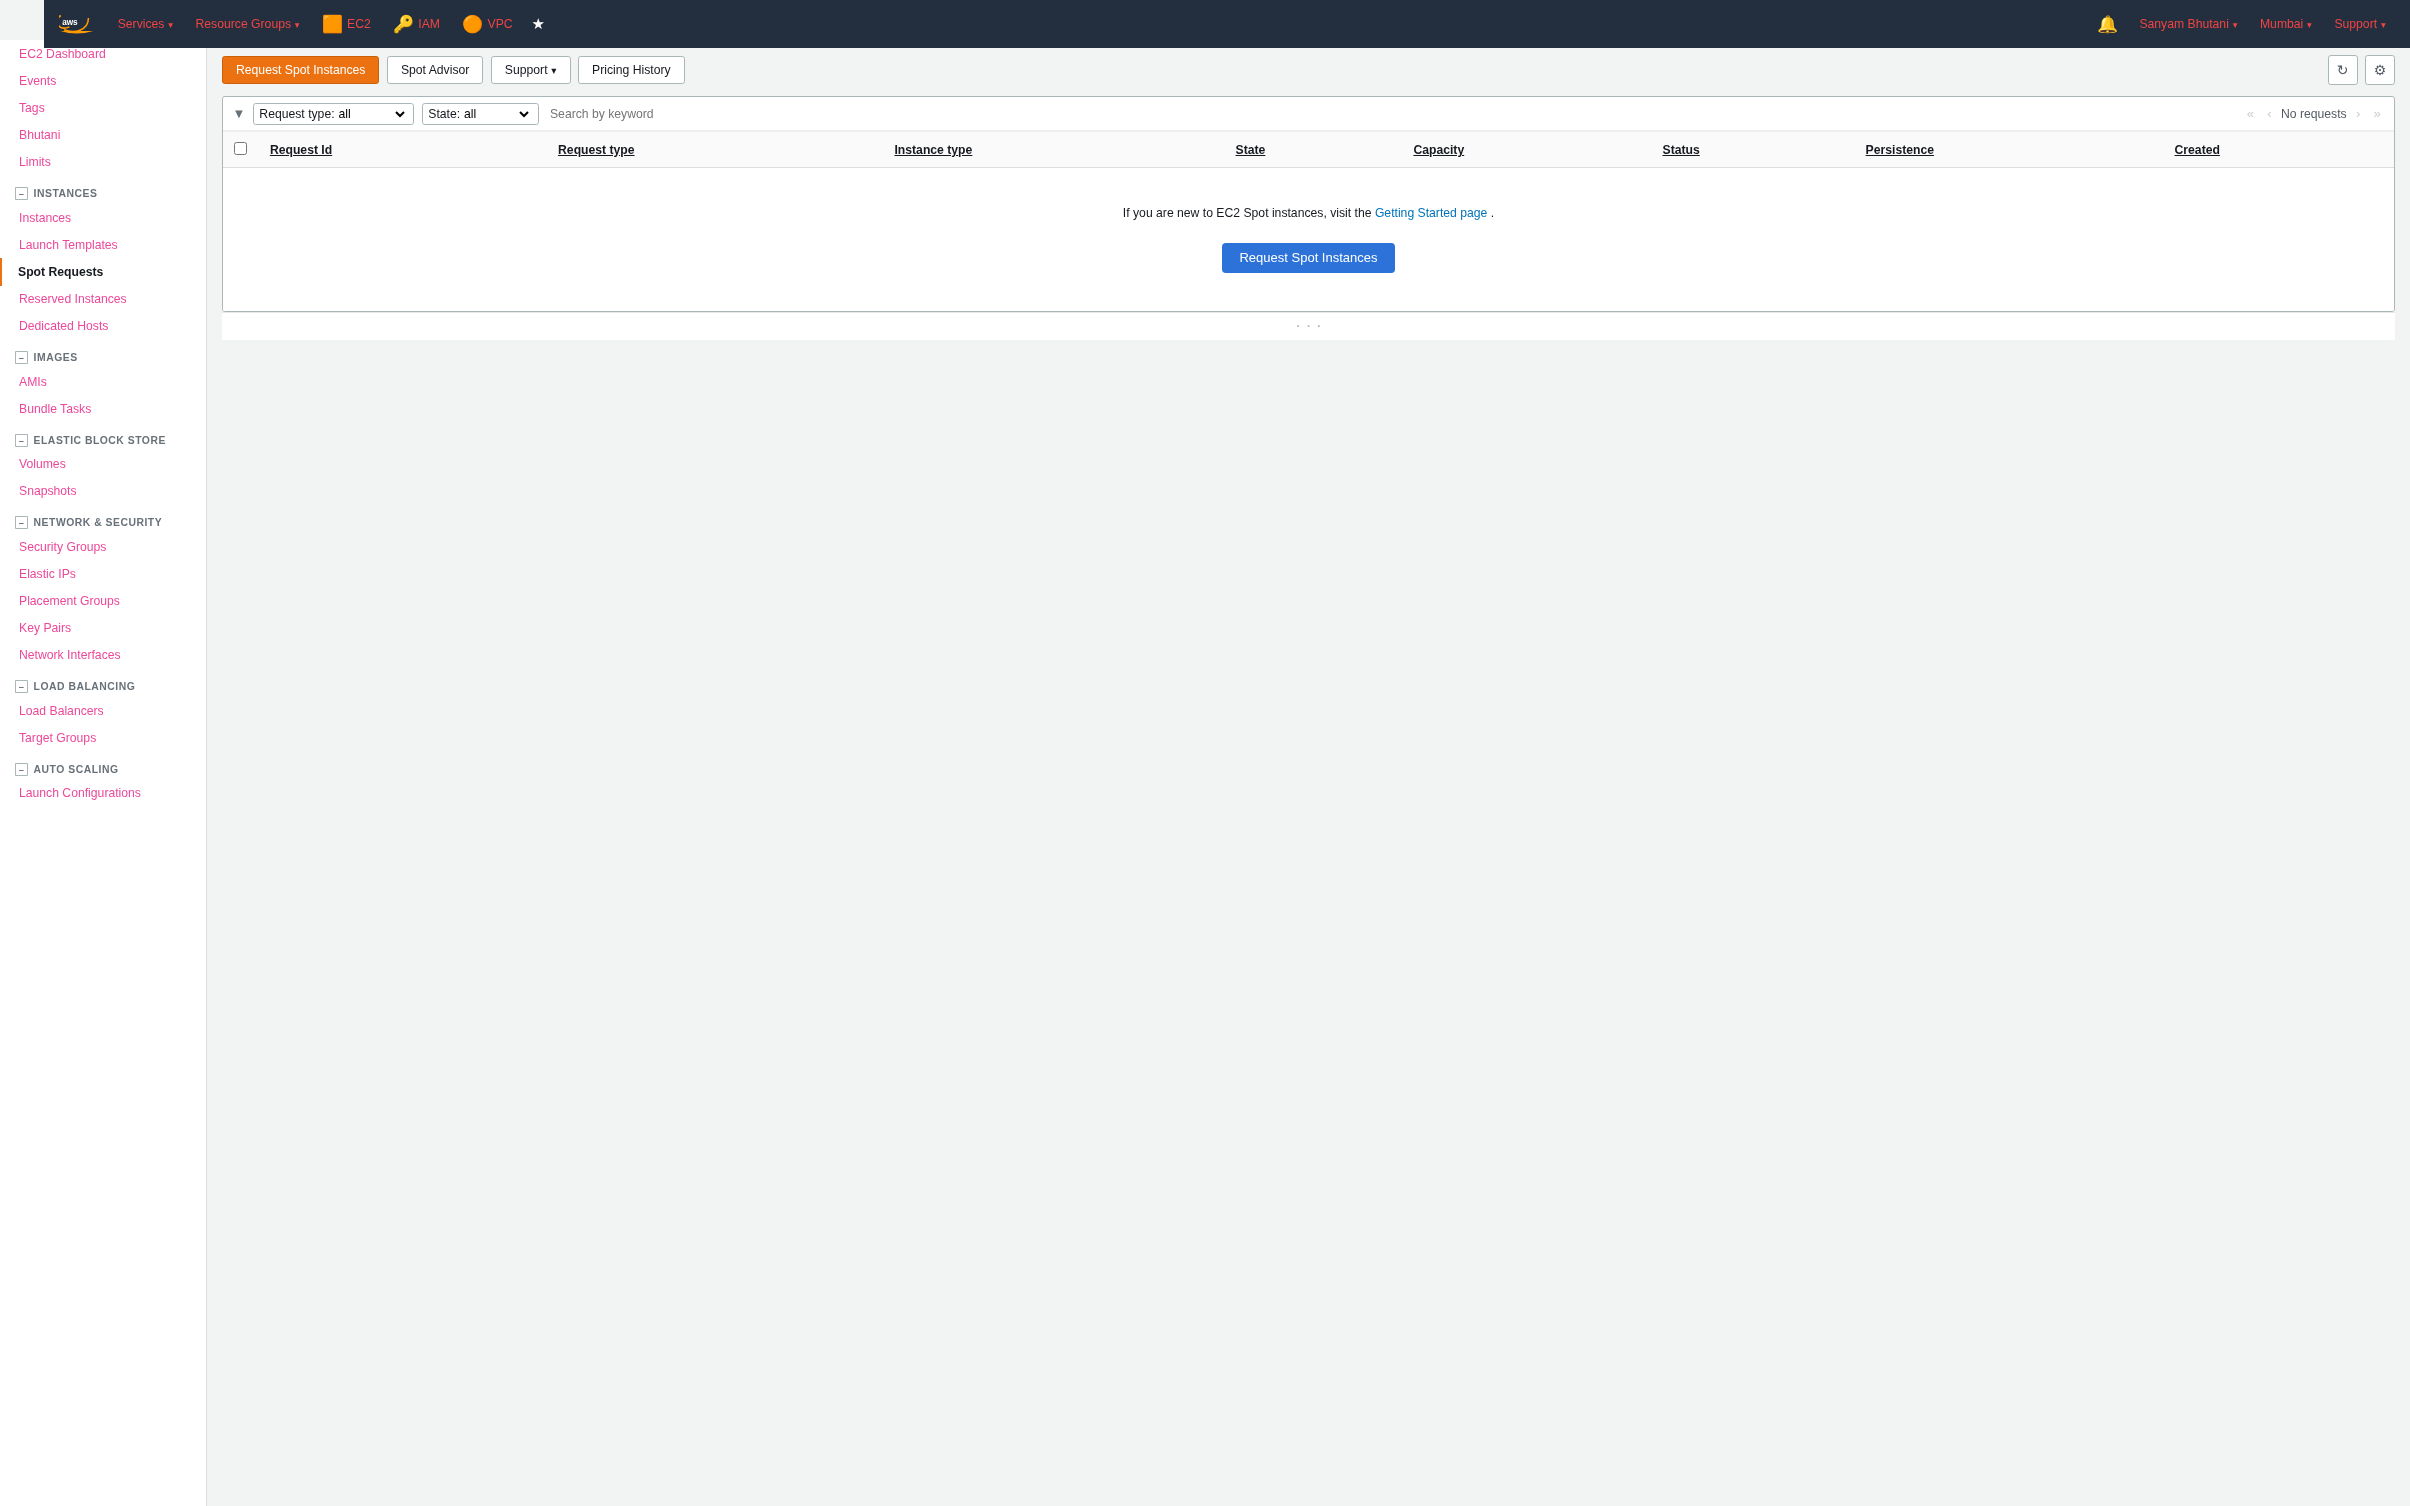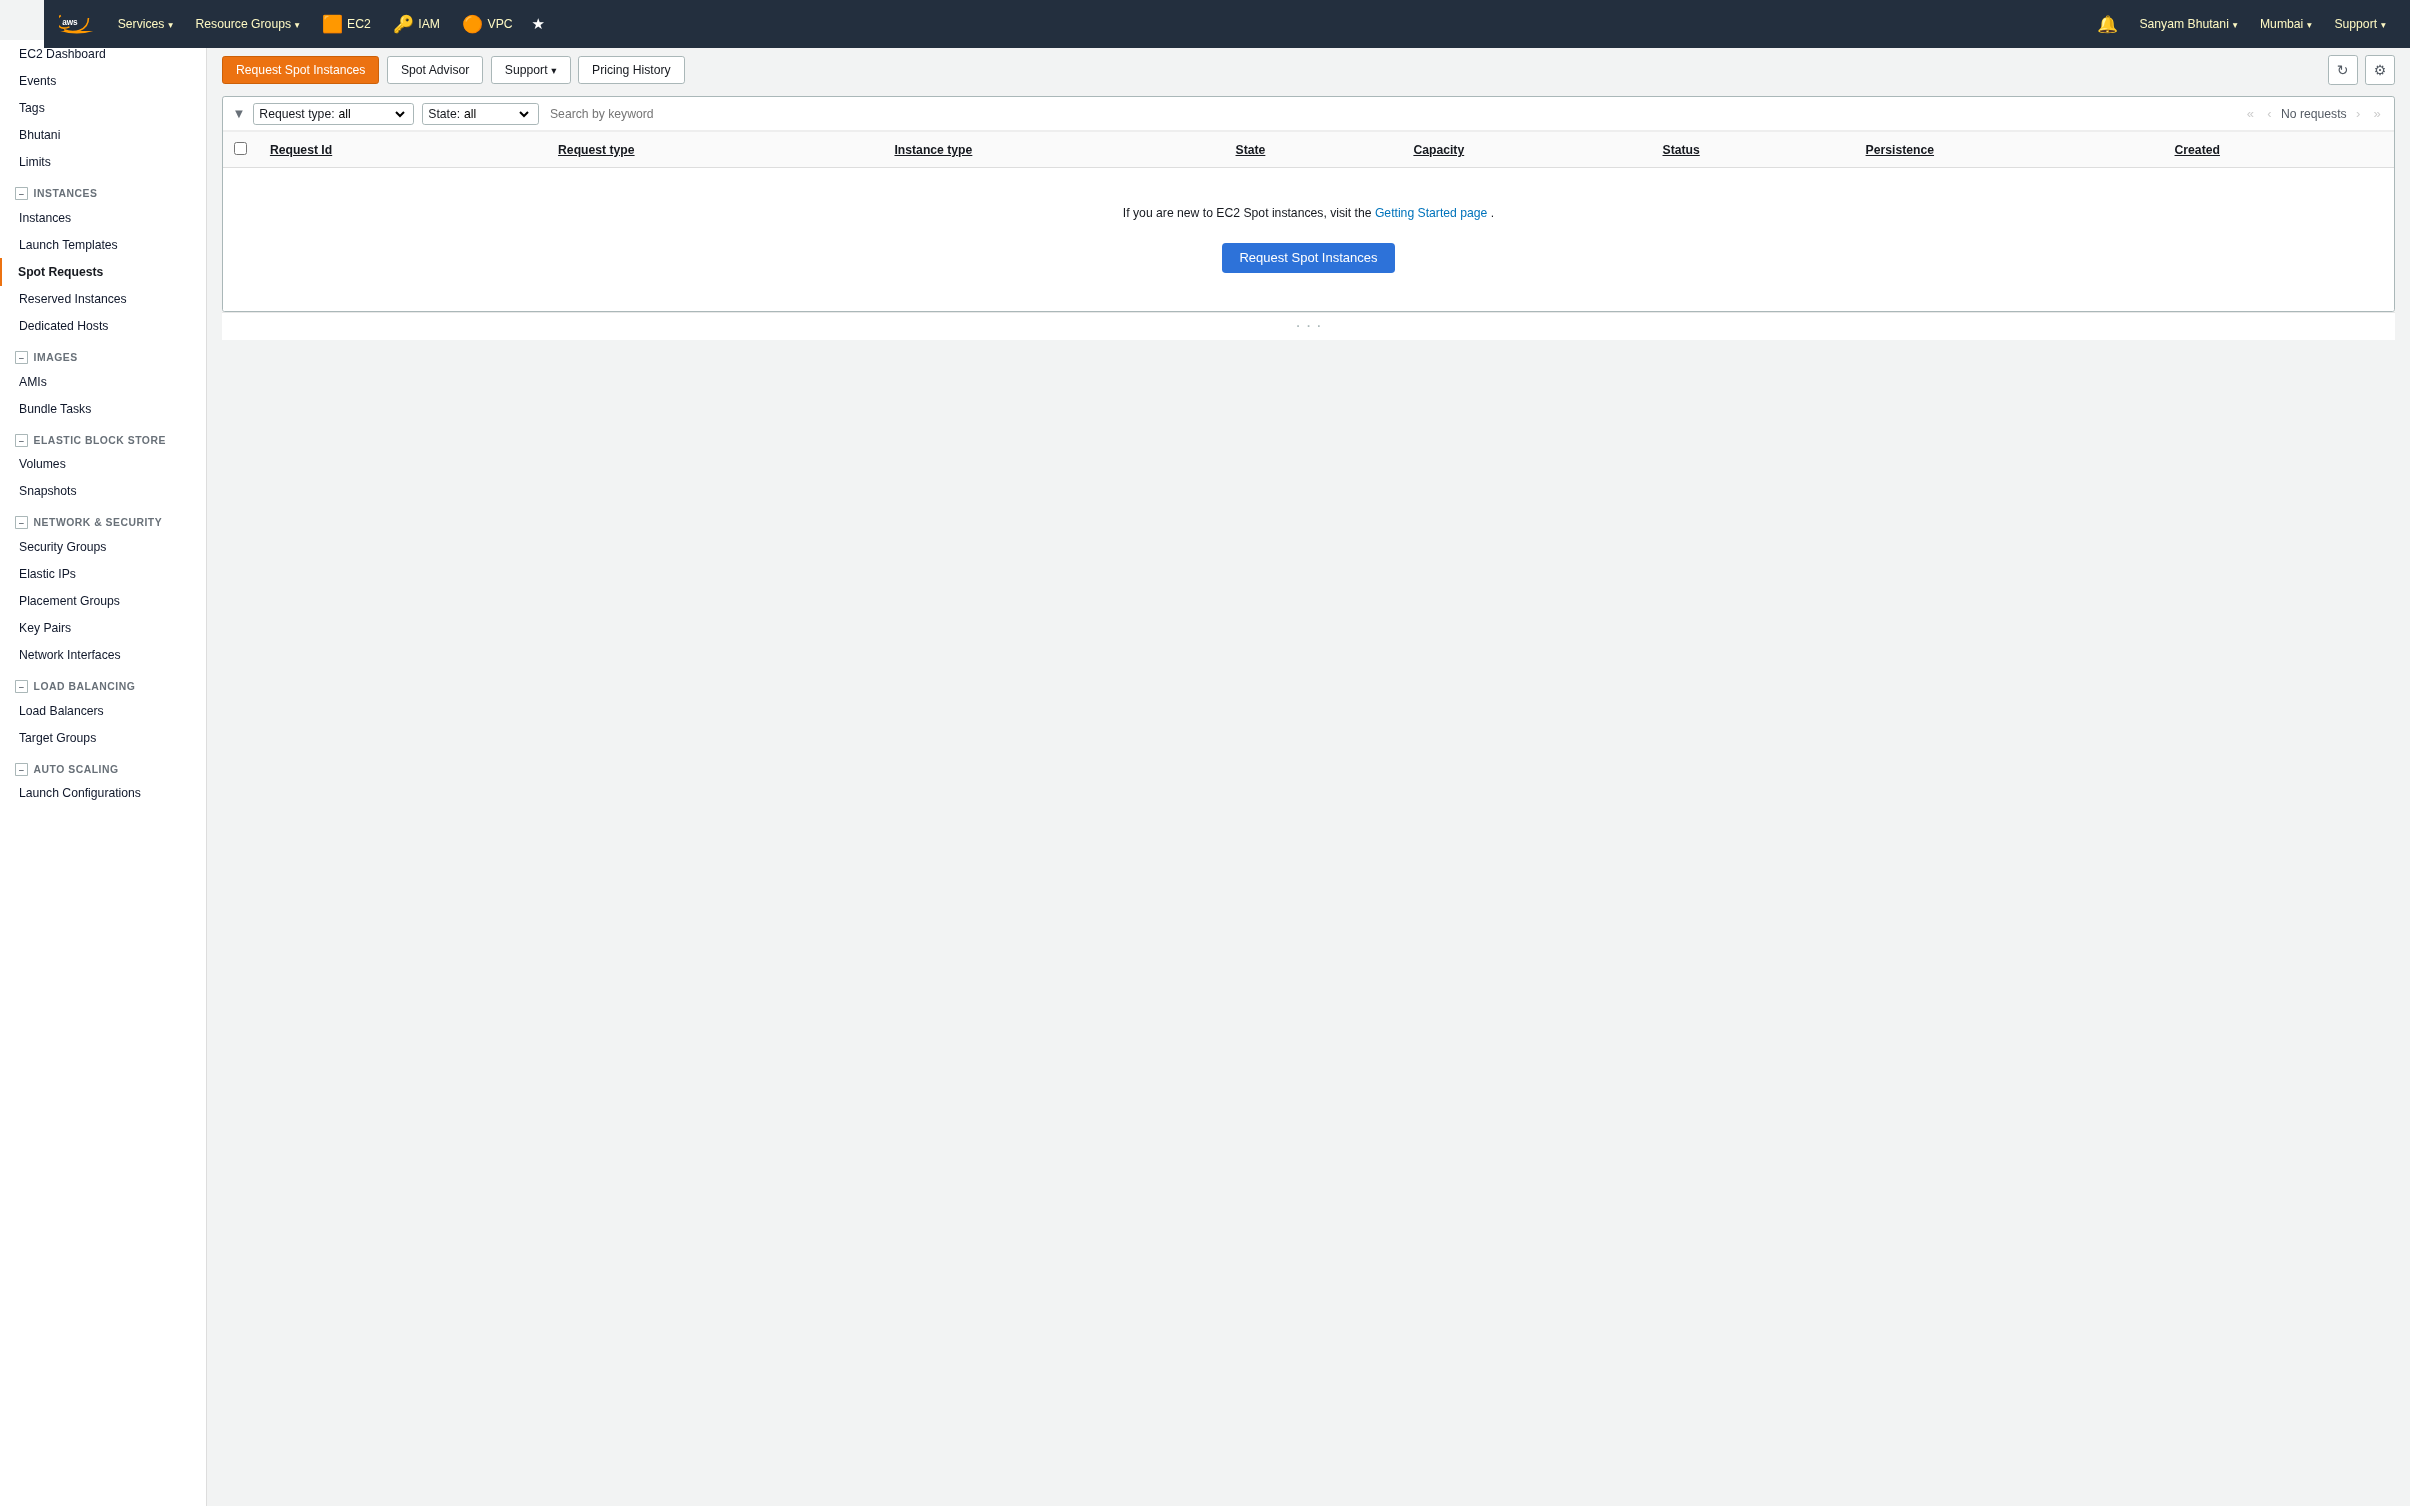--- a/index.html
+++ b/index.html
@@ -16,21 +16,21 @@
       position: fixed;
       top: 0; left: 0; right: 0;
       z-index: 100;
       margin-left: 44px;
     }
     .top-nav .aws-logo {
       display: flex; align-items: center; margin-right: 7.5px;
     }
     .aws-logo svg { width: 38px; height: 26px; }
     .nav-item {
-      color: #fef9c3;
+      color: #ef4444;
       font-size: 12.2px;
       padding: 0 9.4px;
       height: 40px;
       display: flex; align-items: center;
       cursor: pointer;
       white-space: nowrap;
       gap: 3.8px;
     }
     .nav-item .chevron { font-size: 9.4px; }
     .nav-separator { flex: 1; }
@@ -49,21 +49,21 @@
       width: 207px;
       background: #fff;
       border-right: 0.9px solid #ddd;
       flex-shrink: 0;
       overflow-y: auto;
       padding-bottom: 19px;
     }
     .sidebar-item {
       padding: 6.6px 15px 6.6px 19px;
       cursor: pointer;
-      color: #0f172a;
+      color: #ec4899;
       font-size: 12.2px;
       display: flex;
       align-items: center;
     }
     .sidebar-item.active {
       border-left: 2.8px solid #ec7211;
       padding-left: 16px;
       font-weight: bold;
       color: #16191f;
     }

